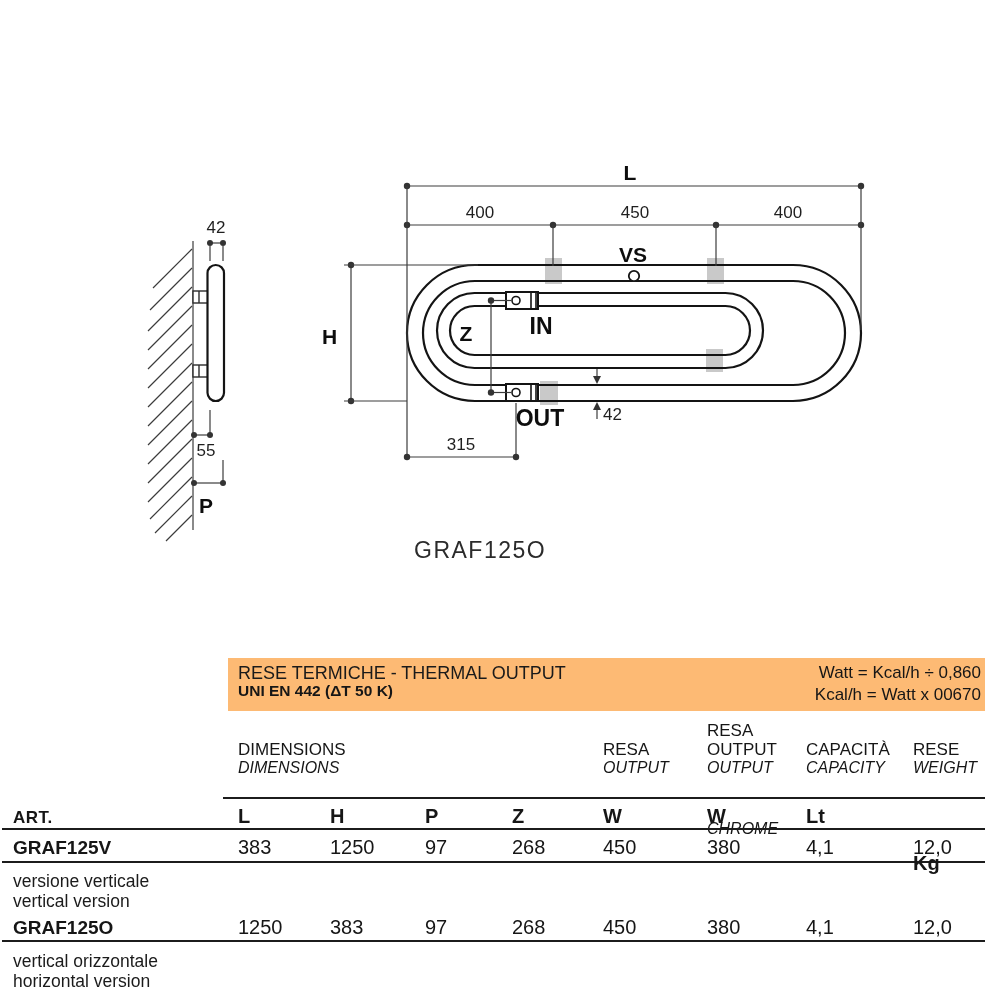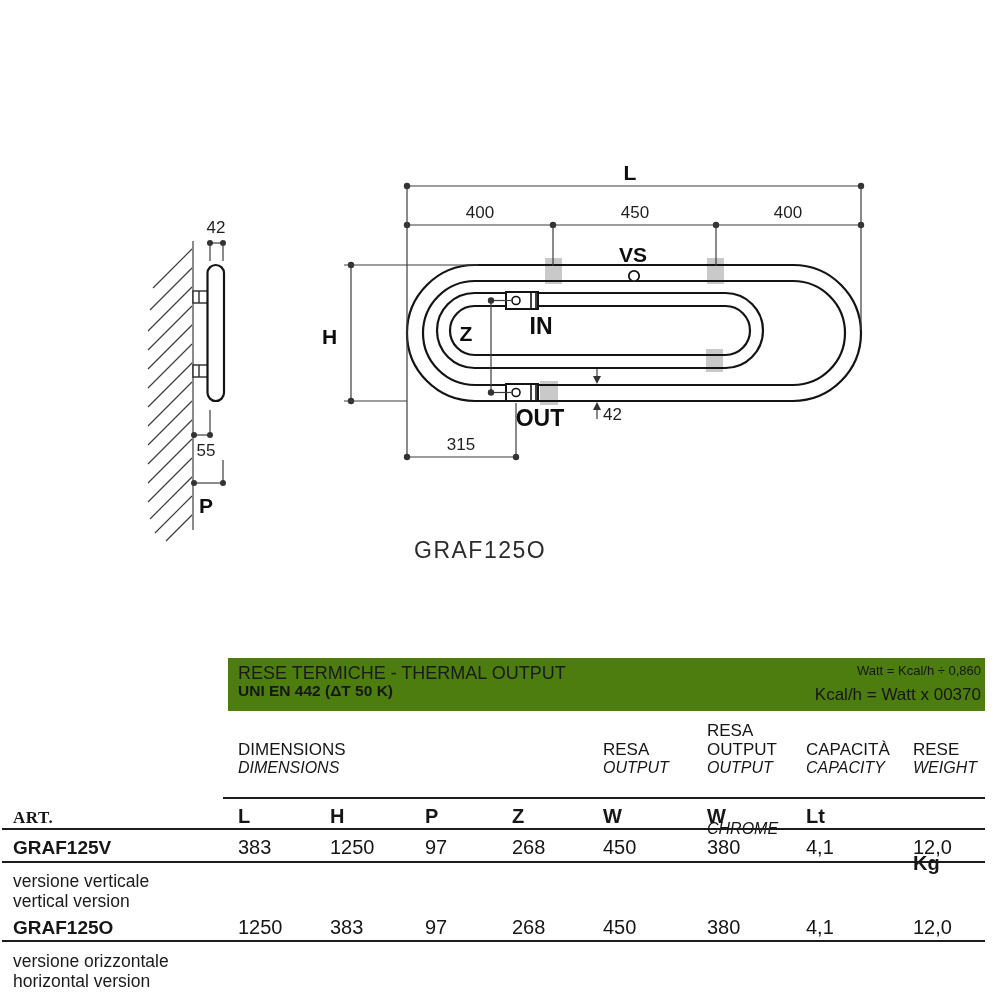--- a/index.html
+++ b/index.html
@@ -4,30 +4,30 @@
 <style>
   html,body{margin:0;padding:0;background:#ffffff;}
   .page{position:relative;width:1000px;height:1000px;background:#ffffff;overflow:hidden;
         font-family:"Liberation Sans",sans-serif;color:#161616;}
   .abs{position:absolute;}
   svg text{font-family:"Liberation Sans",sans-serif;fill:#141414;}
   .dimtxt{font-size:17px;fill:#1f1f1f;}
   .biglab{font-size:21px;font-weight:700;fill:#0d0d0d;}
   .caption{font-size:23px;letter-spacing:1.5px;fill:#2b2b2b;}
   
-  .band{left:228px;top:658px;width:757px;height:53px;background:#4d7c0f;}
+  .band{left:228px;top:658px;width:757px;height:53px;background:#fdba74;}
   .band-title{left:10px;top:5px;font-size:18px;color:#1a1a1a;white-space:nowrap;}
   .band-sub{left:10px;top:24px;font-size:15.5px;font-weight:700;white-space:nowrap;}
-  .band-f1{right:4px;top:5px;font-size:13px;white-space:nowrap;}
+  .band-f1{right:4px;top:5px;font-size:17px;white-space:nowrap;}
   .band-f2{right:4px;top:27px;font-size:17px;white-space:nowrap;}
   .grp-it{font-size:17px;font-weight:400;white-space:nowrap;}
   .grp-en{font-size:16px;font-style:italic;white-space:nowrap;}
   .hr{position:absolute;background:#1c1c1c;}
   .colhead{font-size:20px;font-weight:700;}
-  .arthead{font-size:17px;font-weight:700;letter-spacing:.5px;font-family:Liberation Serif, serif;}
+  .arthead{font-size:17px;font-weight:700;letter-spacing:.5px;}
   .rowname{font-size:19px;font-weight:700;}
   .rowval{font-size:20px;}
   .note{font-size:17.5px;color:#1b1b1b;}
   
   .ca{left:13px}.c0{left:238px}.c1{left:330px}.c2{left:425px}.c3{left:512px}
   .c4{left:603px}.c5{left:707px}.c6{left:806px}.c7{left:913px}
   .nw{white-space:nowrap;}
 </style>
 </head>
 <body>
@@ -157,21 +157,21 @@
     <text class="biglab" style="font-size:23px" x="540" y="426" text-anchor="middle">OUT</text>
     <text class="dimtxt" x="603" y="420">42</text>
     <text class="dimtxt" x="461" y="450" text-anchor="middle">315</text>
     <text class="caption" x="414" y="558">GRAF125O</text>
   </svg>
 
   <div class="abs band">
     <span class="abs band-title">RESE TERMICHE - THERMAL OUTPUT</span>
     <span class="abs band-sub">UNI EN 442 (ΔT 50 K)</span>
     <span class="abs band-f1">Watt = Kcal/h ÷ 0,860</span>
-    <span class="abs band-f2">Kcal/h = Watt x 00370</span>
+    <span class="abs band-f2">Kcal/h = Watt x 00670</span>
   </div>
 
   <span class="abs grp-it c0" style="top:740px">DIMENSIONS</span>
   <span class="abs grp-en c0" style="top:759px">DIMENSIONS</span>
 
   <span class="abs grp-it c4" style="top:740px">RESA</span>
   <span class="abs grp-en c4" style="top:759px">OUTPUT</span>
 
   <span class="abs grp-it c5" style="top:721px">RESA</span>
   <span class="abs grp-it c5" style="top:740px">OUTPUT</span>
@@ -213,16 +213,16 @@
 
   <span class="abs rowname ca nw" style="top:917px">GRAF125O</span>
   <span class="abs rowval c0" style="top:916px">1250</span>
   <span class="abs rowval c1" style="top:916px">383</span>
   <span class="abs rowval c2" style="top:916px">97</span>
   <span class="abs rowval c3" style="top:916px">268</span>
   <span class="abs rowval c4" style="top:916px">450</span>
   <span class="abs rowval c5" style="top:916px">380</span>
   <span class="abs rowval c6" style="top:916px">4,1</span>
   <span class="abs rowval c7" style="top:916px">12,0</span>
-  <span class="abs note ca nw" style="top:951px">versione orizzontale</span>
+  <span class="abs note ca nw" style="top:951px">vertical orizzontale</span>
   <span class="abs note ca nw" style="top:971px">horizontal version</span>
 
 </div>
 
 </body></html>

